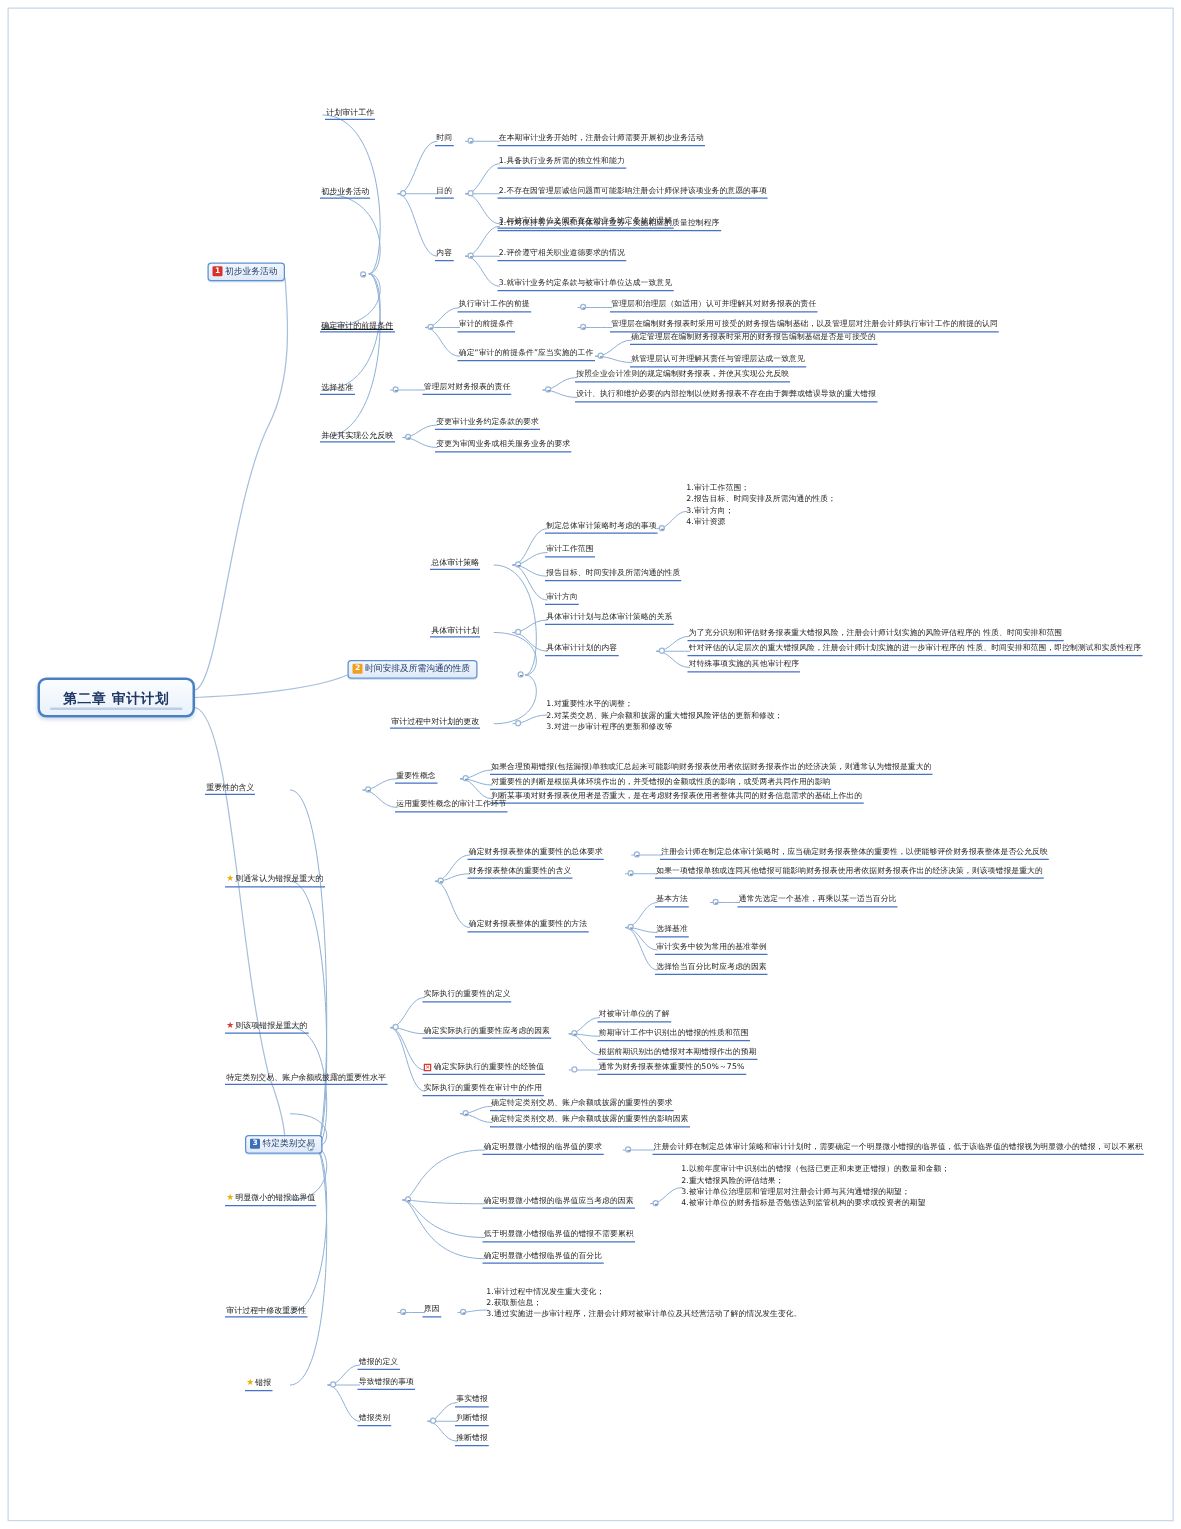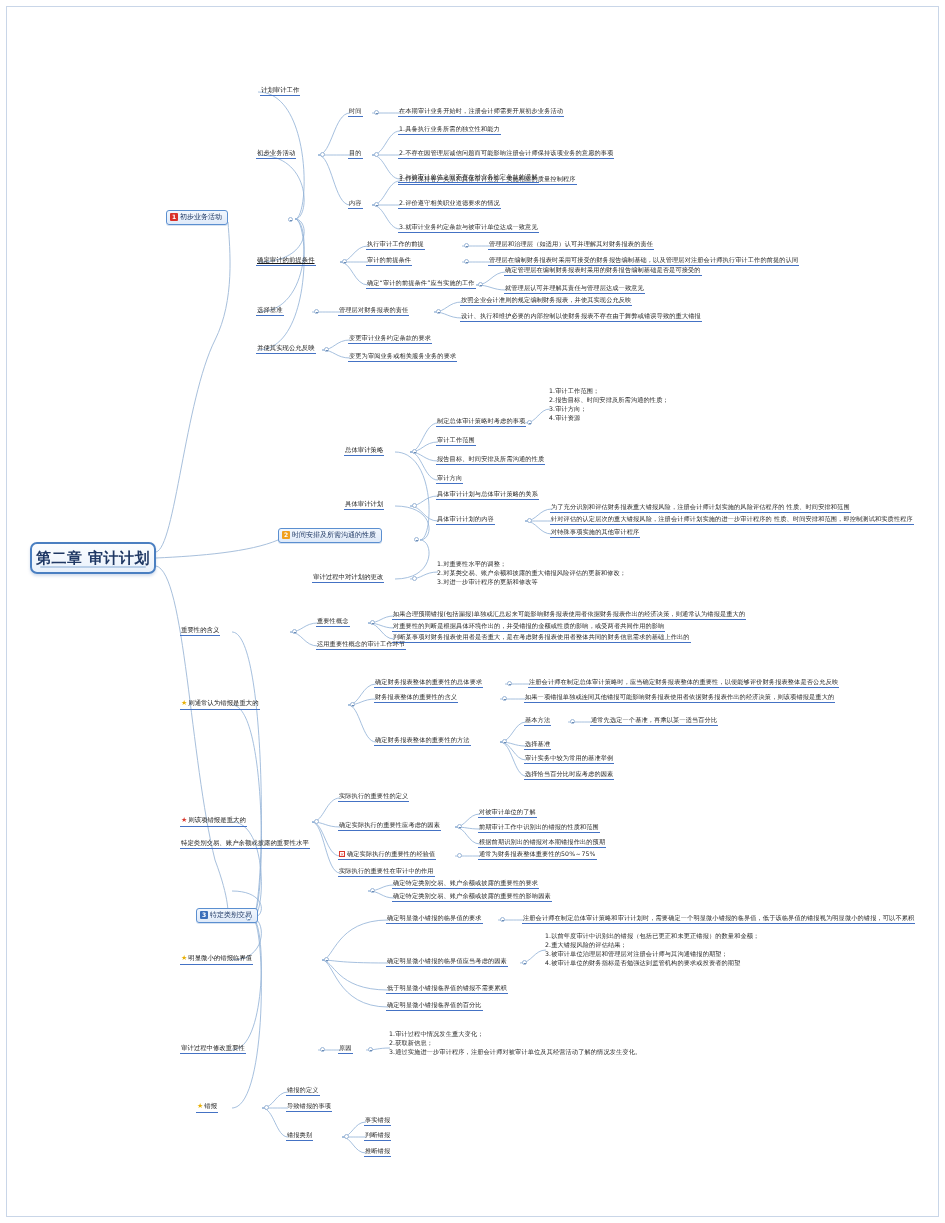--- a/index.html
+++ b/index.html
@@ -71,21 +71,21 @@
     position:absolute;
     left:30px; top:542px;
     width:126px; height:32px;
     border:2px solid #4a7fc1;
     border-radius:7px;
     background: linear-gradient(#fbfdff,#e9f1fb);
     display:flex; align-items:center; justify-content:center;
     box-shadow: 0 2px 3px rgba(80,120,180,.25);
   }
   #central .ctext {
-    font-size:15px; font-weight:bold; color:#1f3864; letter-spacing:0.5px;
+    font-size:11px; font-weight:bold; color:#1f3864; letter-spacing:0.5px;
   }
   #central .underline {
     position:absolute; left:8px; right:8px; bottom:4px; height:2px;
     background:#b9cfe8; border-radius:1px;
   }
 
   
   .dot {
     position:absolute;
     width:5px; height:5px;
@@ -325,36 +325,36 @@
 <div class="node leaf multiline nounder" style="left:436px; top:560px;">1.对重要性水平的调整；
 2.对某类交易、账户余额和披露的重大错报风险评估的更新和修改；
 3.对进一步审计程序的更新和修改等</div>
 
 <div class="node main-topic" style="left:196px; top:908px;">
   <span class="badge blue">3</span>
   <span>特定类别交易</span>
 </div>
 <span class="dot minus" style="left:246px; top:916px;"></span>
 
-<div class="node branch" style="left:180px; top:626px;">重要性的含义</div>
+<div class="node branch" style="left:164px; top:626px;">重要性的含义</div>
 <span class="dot minus" style="left:292px; top:629px;"></span>
 
 <div class="node branch lbl-wrap" style="left:180px; top:699px;">
   <span class="star">★</span>
   <span>则通常认为错报是重大的</span>
 </div>
 <span class="dot minus" style="left:350px; top:702px;"></span>
 
 <div class="node branch lbl-wrap" style="left:180px; top:816px;">
   <span class="star red">★</span>
   <span>则该项错报是重大的</span>
 </div>
 <span class="dot" style="left:314px; top:819px;"></span>
 
-<div class="node branch" style="left:180px; top:839px;">特定类别交易、账户余额或披露的重要性水平</div>
+<div class="node branch" style="left:180px; top:858px;">特定类别交易、账户余额或披露的重要性水平</div>
 <span class="dot minus" style="left:370px; top:888px;"></span>
 
 <div class="node branch lbl-wrap" style="left:180px; top:954px;">
   <span class="star">★</span>
   <span>明显微小的错报临界值</span>
 </div>
 <span class="dot minus" style="left:324px; top:957px;"></span>
 
 <div class="node branch" style="left:180px; top:1044px;">审计过程中修改重要性</div>
 <span class="dot minus" style="left:320px; top:1047px;"></span>

